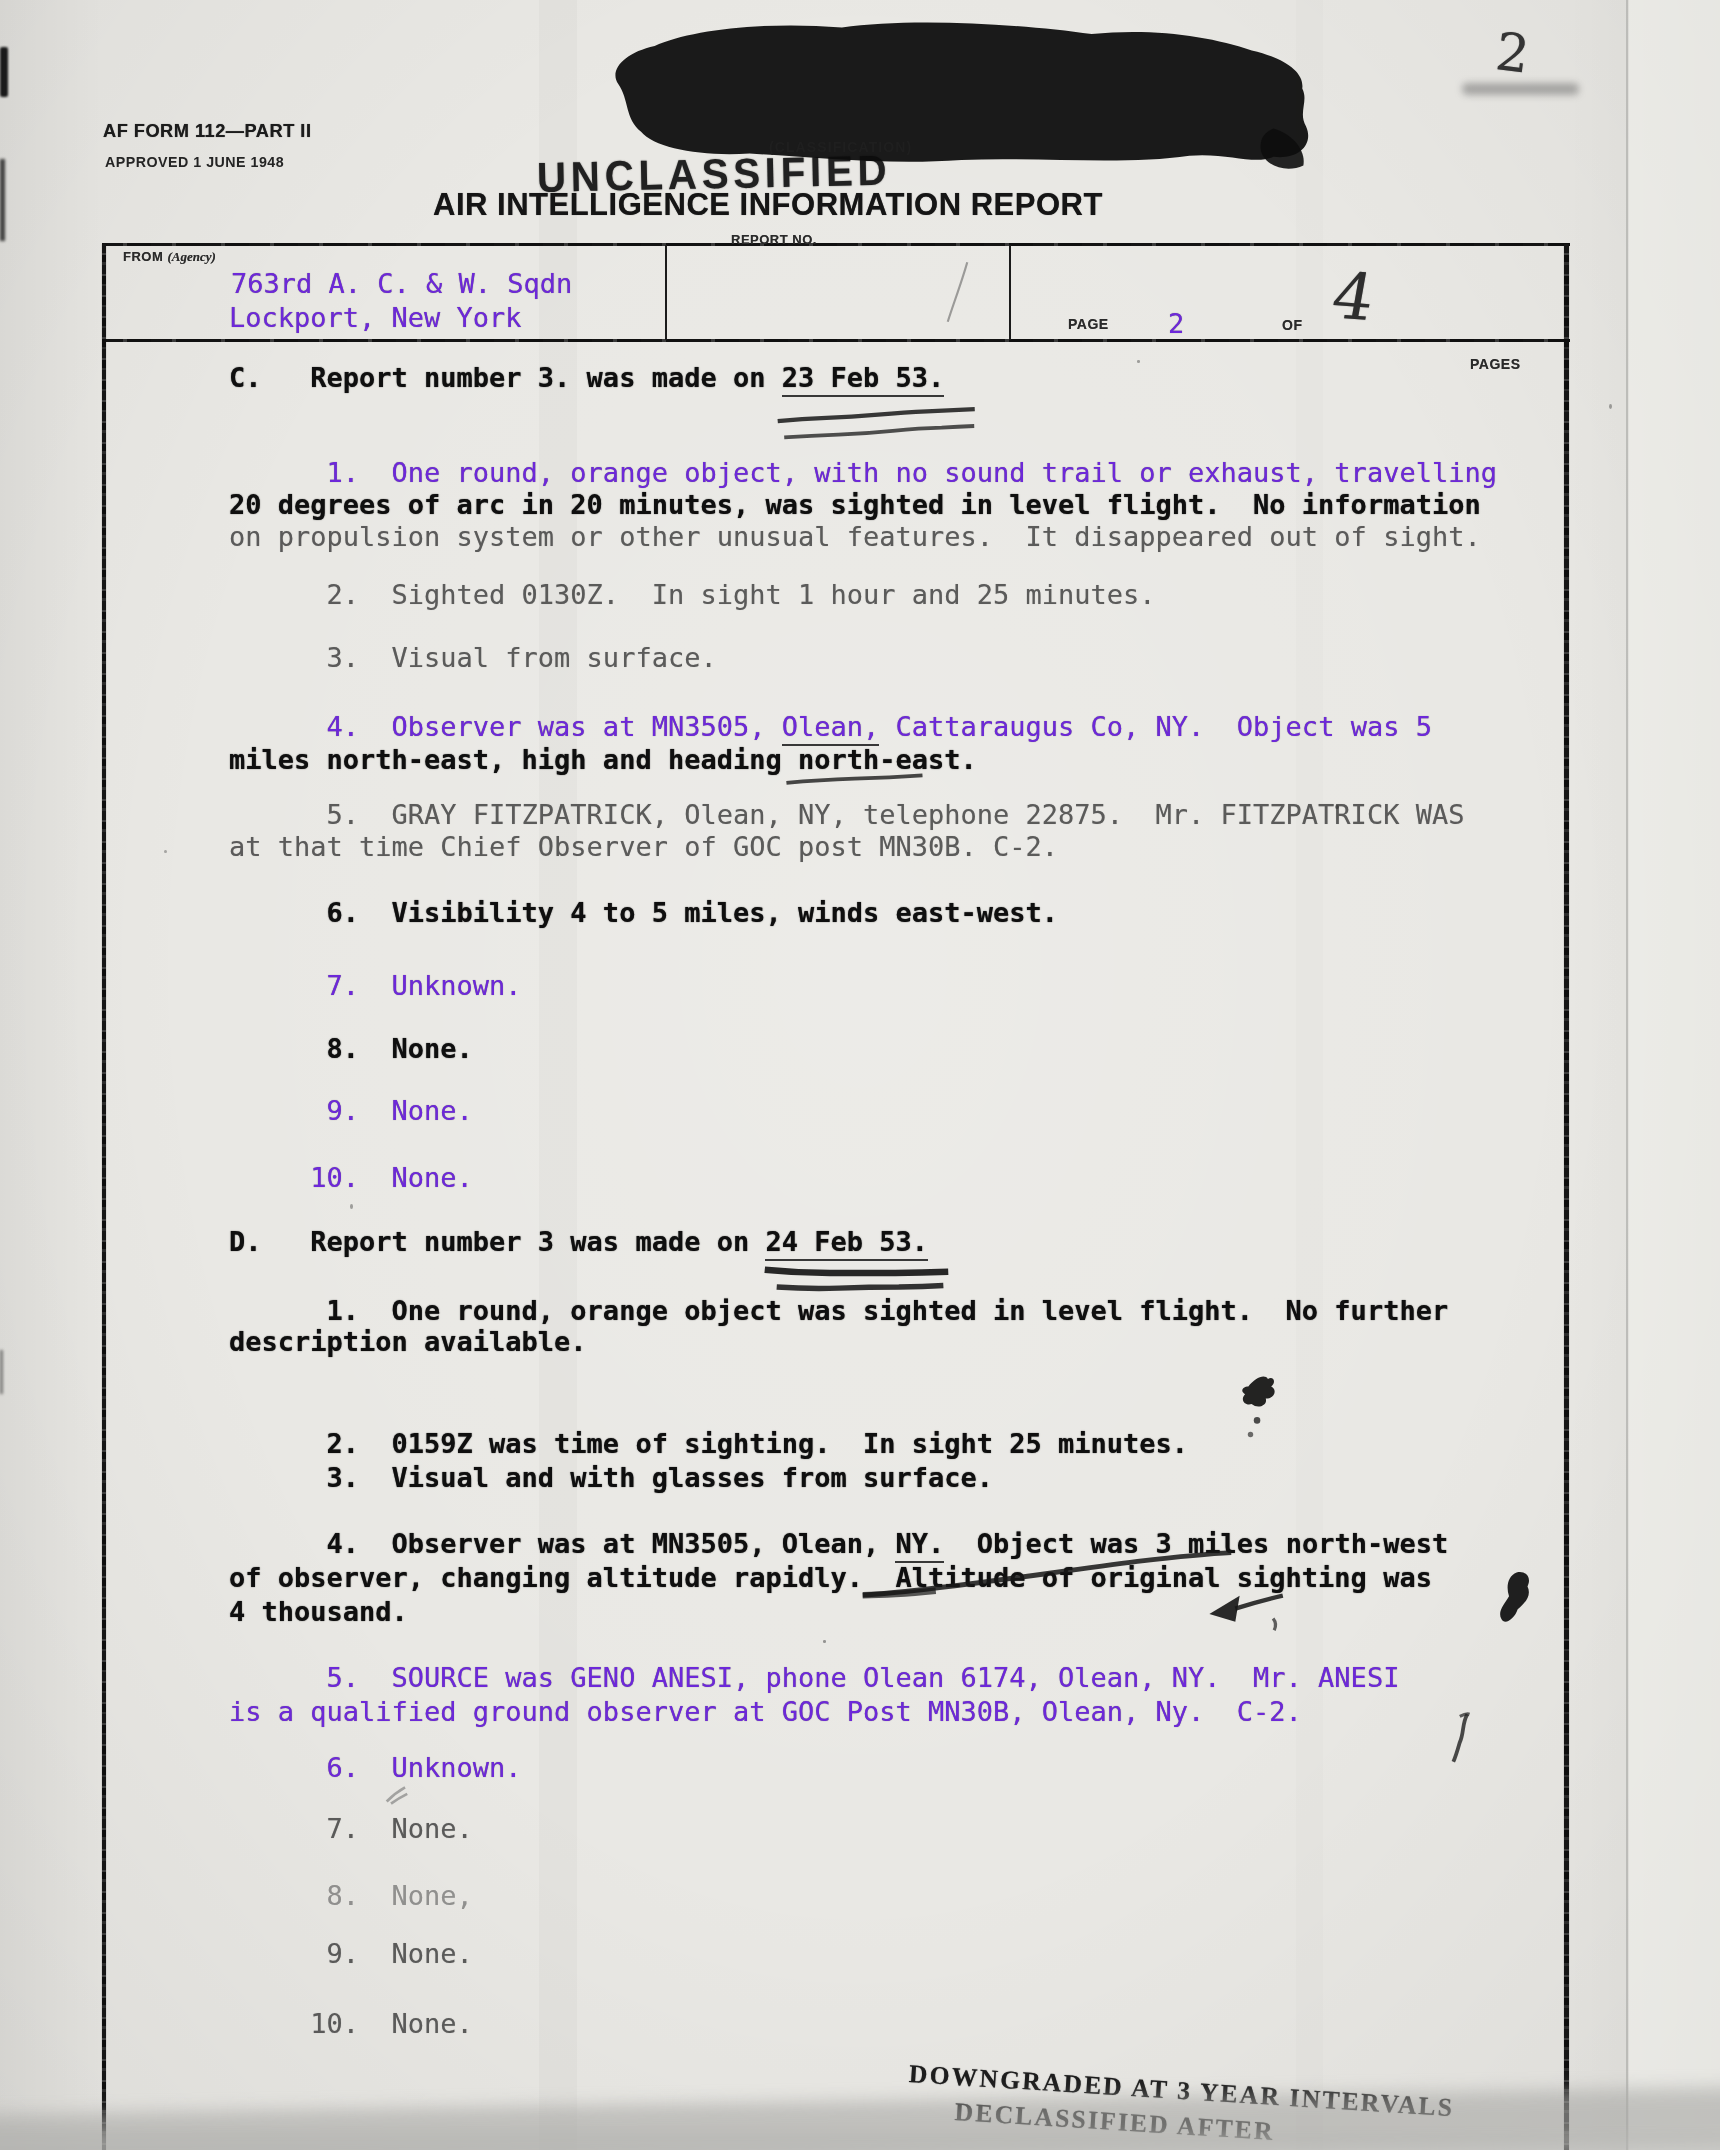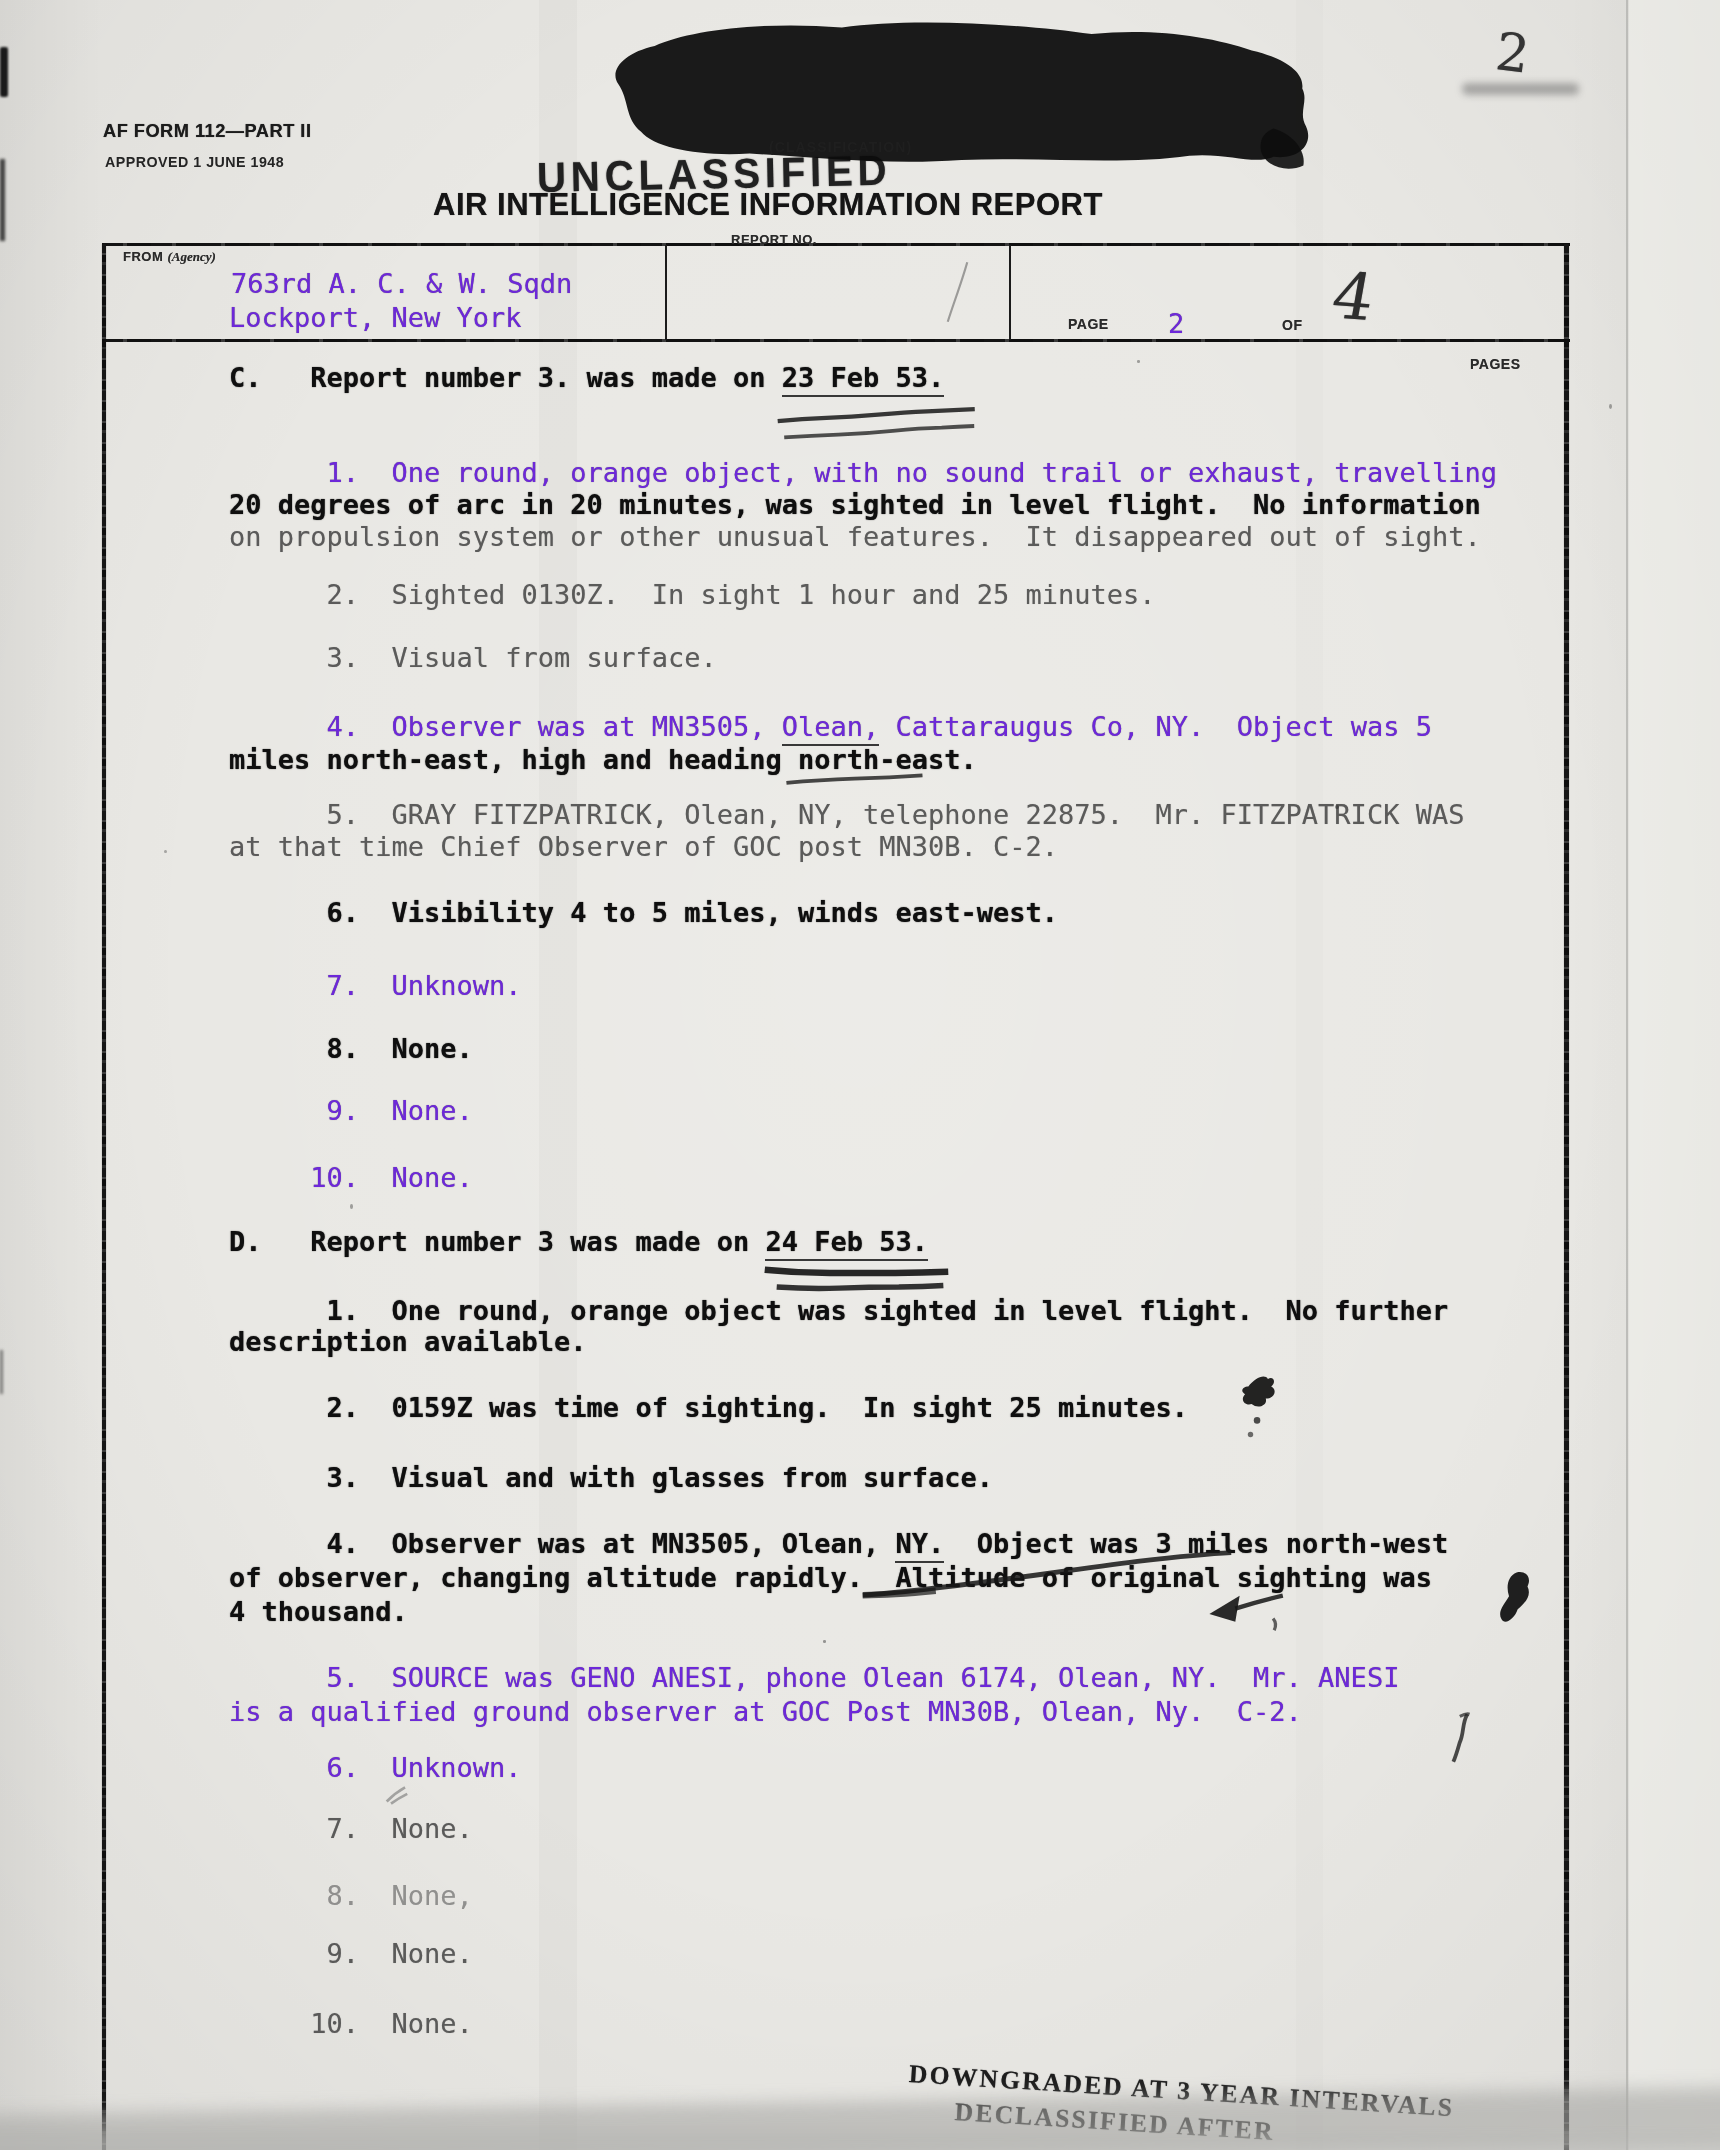--- a/index.html
+++ b/index.html
@@ -140,21 +140,21 @@
       <div class="tline w-f" style="top: 799px;"><span>      5.  GRAY FITZPATRICK, Olean, NY, telephone 22875.  Mr. FITZPATRICK WAS</span></div>
       <div class="tline w-f" style="top: 831px;"><span>at that time Chief Observer of GOC post MN30B. C-2.</span></div>
       <div class="tline w-h" style="top: 897px;"><span>      6.  Visibility 4 to 5 miles, winds east-west.</span></div>
       <div class="tline w-n" style="top: 970px;"><span>      7.  Unknown.</span></div>
       <div class="tline w-h" style="top: 1033px;"><span>      8.  None.</span></div>
       <div class="tline w-n" style="top: 1095px;"><span>      9.  None.</span></div>
       <div class="tline w-n" style="top: 1162px;"><span>     10.  None.</span></div>
       <div class="tline w-h" style="top: 1226px;"><span>D.   Report number 3 was made on </span><span class="u">24 Feb 53.</span></div>
       <div class="tline w-h" style="top: 1295px;"><span>      1.  One round, orange object was sighted in level flight.  No further</span></div>
       <div class="tline w-h" style="top: 1326px;"><span>description available.</span></div>
-      <div class="tline w-h" style="top: 1392px;"><span>      2.  0159Z was time of sighting.  In sight 25 minutes.</span></div>
+      <div class="tline w-h" style="top: 1428px;"><span>      2.  0159Z was time of sighting.  In sight 25 minutes.</span></div>
       <div class="tline w-h" style="top: 1462px;"><span>      3.  Visual and with glasses from surface.</span></div>
       <div class="tline w-h" style="top: 1528px;"><span>      4.  Observer was at MN3505, Olean, </span><span class="u">NY.</span><span>  Object was 3 miles north-west</span></div>
       <div class="tline w-h" style="top: 1562px;"><span>of observer, changing altitude rapidly.  Altitude of original sighting was</span></div>
       <div class="tline w-h" style="top: 1596px;"><span>4 thousand.</span></div>
       <div class="tline w-n" style="top: 1662px;"><span>      5.  SOURCE was GENO ANESI, phone Olean 6174, Olean, NY.  Mr. ANESI</span></div>
       <div class="tline w-n" style="top: 1696px;"><span>is a qualified ground observer at GOC Post MN30B, Olean, Ny.  C-2.</span></div>
       <div class="tline w-n" style="top: 1752px;"><span>      6.  Unknown.</span></div>
       <div class="tline w-f" style="top: 1813px;"><span>      7.  None.</span></div>
       <div class="tline w-xf" style="top: 1880px;"><span>      8.  None,</span></div>
       <div class="tline w-f" style="top: 1938px;"><span>      9.  None.</span></div>

